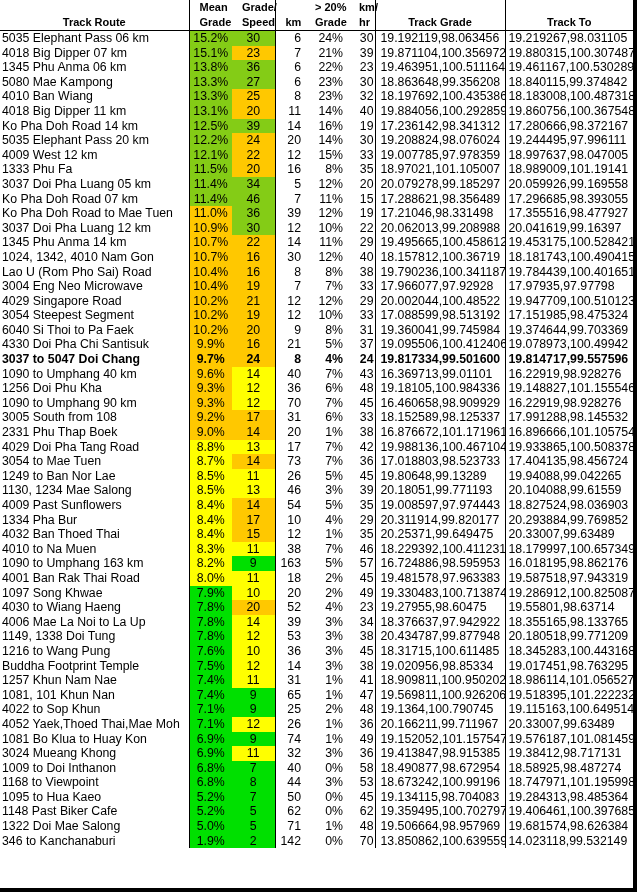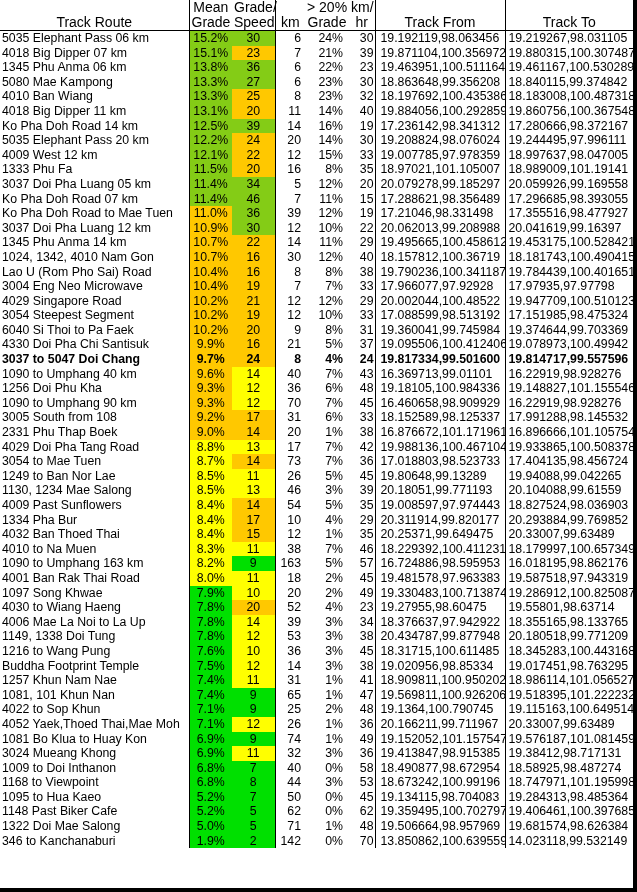--- a/index.html
+++ b/index.html
@@ -12,21 +12,21 @@
   table { border-collapse:collapse; table-layout:fixed; width:633px; }
   col.c-route { width:189px; }
   col.c-grade { width:43px; }
   col.c-gs { width:43px; }
   col.c-km { width:30px; }
   col.c-g20 { width:44px; }
   col.c-kmh { width:26px; }
   col.c-from { width:130px; }
   col.c-to { width:128px; }
   thead th {
-    font-weight:normal; font-size:14px; line-height:15px; padding:0 2px;
+    font-weight:bold; font-size:11px; line-height:15px; padding:0 10px;
     vertical-align:bottom; white-space:nowrap;
   }
   thead tr.h1 th { height:15px; }
   thead tr.h2 th { height:15px; border-bottom:1px solid #000; }
   tbody td {
     height:14.6px; line-height:14.6px; padding:0 2px; white-space:nowrap; overflow:hidden;
   }
   td.route { text-align:left; }
   td.grade, td.gs { text-align:center; }
   td.num { text-align:right; padding-right:4px; }
@@ -70,21 +70,21 @@
         <th class="right-b"></th>
         <th></th>
       </tr>
       <tr class="h2">
         <th>Track Route</th>
         <th class="left-b">Grade</th>
         <th class="right-b">Speed</th>
         <th>km</th>
         <th>Grade</th>
         <th class="right-b">hr</th>
-        <th class="right-b">Track From</th>
+        <th class="right-b">Track Grade</th>
         <th>Track To</th>
       </tr>
     </thead>
     <tbody id="rows">
         <tr>
           <td class="route">5035 Elephant Pass 06 km</td>
           <td class="grade bl red">15.2%</td>
           <td class="gs br red">30</td>
           <td class="num">6</td>
           <td class="g20">24%</td>

